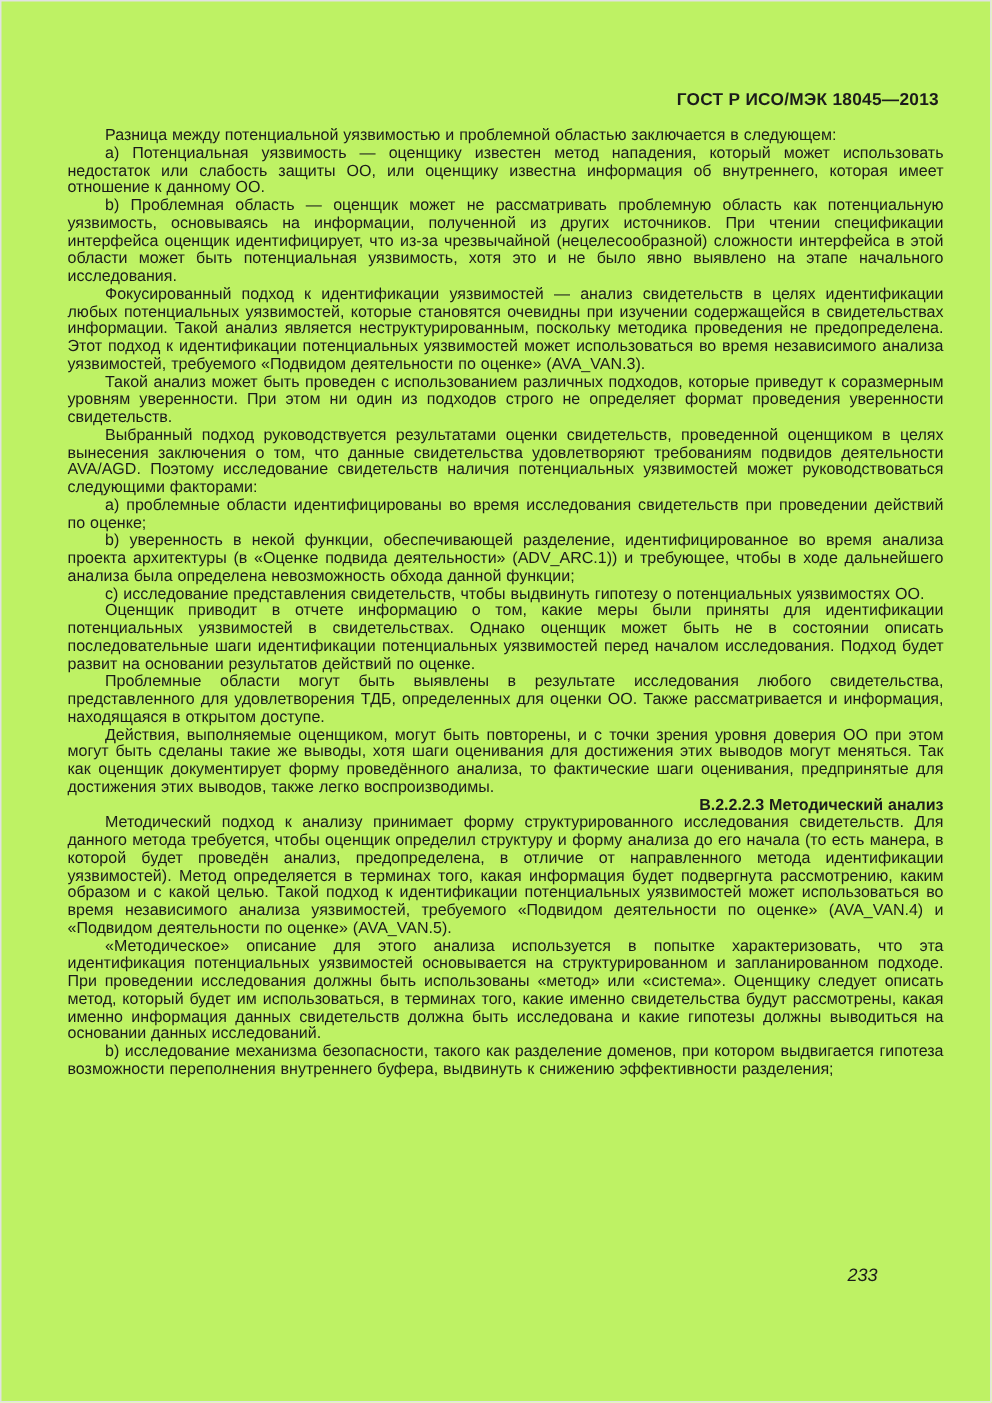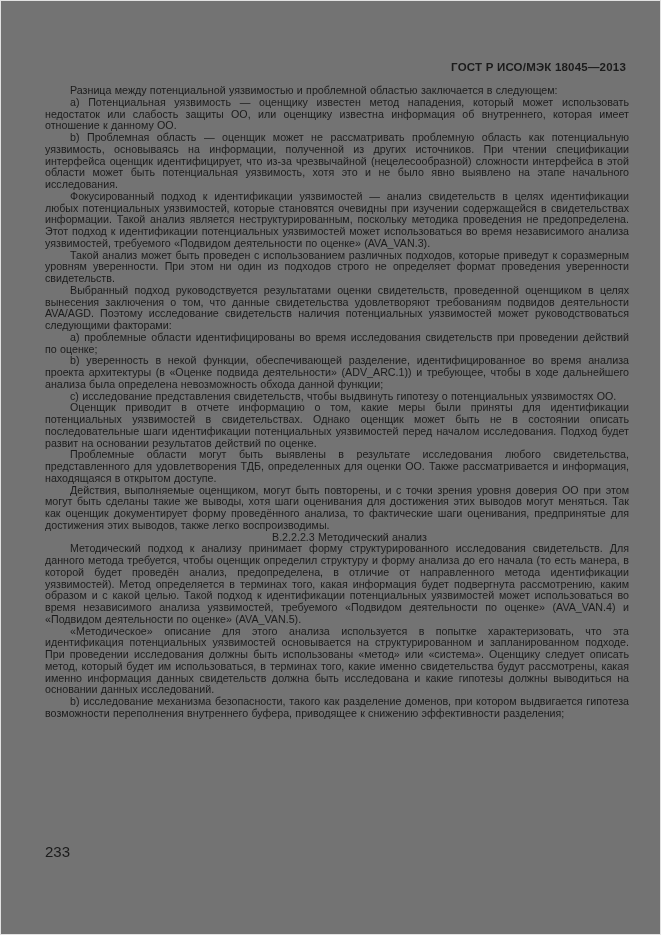--- a/index.html
+++ b/index.html
@@ -5,21 +5,21 @@
   html, body {
     margin: 0;
     padding: 0;
     background: #ffffff;
   }
   .page {
     position: relative;
     width: 661px;
     height: 935px;
     box-sizing: border-box;
-    background: #737373;
+    background: #bef264;
     border: 1px solid #e2e2e2;
     font-family: "Liberation Sans", sans-serif;
     color: #1b1b1b;
     overflow: hidden;
   }
   .running-header {
     position: absolute;
     top: 60px;
     left: 44px;
     width: 581px;
@@ -38,30 +38,31 @@
   .content p.para {
     margin: 0;
     padding: 0;
     text-indent: 25px;
     text-align: justify;
     font-size: 10.7px;
     line-height: 11.75px;
     word-spacing: 0.3px;
   }
   .content p.para.heading {
-    font-weight: normal;
-    text-align: center;
+    font-weight: bold;
+    text-align: right;
   }
   .page-number {
     position: absolute;
     top: 842px;
     left: 44px;
     width: 540px;
-    text-align: left;
-    font-size: 15px;
+    text-align: right;
+    font-size: 12px;
+    font-style: italic;
   }
 </style>
 </head>
 <body>
 
 <div class="page">
   <div class="running-header">ГОСТ Р ИСО/МЭК 18045—2013</div>
 
   <div class="content">
       <p class="para">Разница между потенциальной уязвимостью и проблемной областью заключается в следующем:</p>
@@ -72,17 +73,17 @@
       <p class="para">Выбранный подход руководствуется результатами оценки свидетельств, проведенной оценщиком в целях вынесения заключения о том, что данные свидетельства удовлетворяют требованиям подвидов деятельности AVA/AGD. Поэтому исследование свидетельств наличия потенциальных уязвимостей может руководствоваться следующими факторами:</p>
       <p class="para">а) проблемные области идентифицированы во время исследования свидетельств при проведении действий по оценке;</p>
       <p class="para">b) уверенность в некой функции, обеспечивающей разделение, идентифицированное во время анализа проекта архитектуры (в «Оценке подвида деятельности» (ADV_ARC.1)) и требующее, чтобы в ходе дальнейшего анализа была определена невозможность обхода данной функции;</p>
       <p class="para">с) исследование представления свидетельств, чтобы выдвинуть гипотезу о потенциальных уязвимостях ОО.</p>
       <p class="para">Оценщик приводит в отчете информацию о том, какие меры были приняты для идентификации потенциальных уязвимостей в свидетельствах. Однако оценщик может быть не в состоянии описать последовательные шаги идентификации потенциальных уязвимостей перед началом исследования. Подход будет развит на основании результатов действий по оценке.</p>
       <p class="para">Проблемные области могут быть выявлены в результате исследования любого свидетельства, представленного для удовлетворения ТДБ, определенных для оценки ОО. Также рассматривается и информация, находящаяся в открытом доступе.</p>
       <p class="para">Действия, выполняемые оценщиком, могут быть повторены, и с точки зрения уровня доверия ОО при этом могут быть сделаны такие же выводы, хотя шаги оценивания для достижения этих выводов могут меняться. Так как оценщик документирует форму проведённого анализа, то фактические шаги оценивания, предпринятые для достижения этих выводов, также легко воспроизводимы.</p>
       <p class="para heading">В.2.2.2.3 Методический анализ</p>
       <p class="para">Методический подход к анализу принимает форму структурированного исследования свидетельств. Для данного метода требуется, чтобы оценщик определил структуру и форму анализа до его начала (то есть манера, в которой будет проведён анализ, предопределена, в отличие от направленного метода идентификации уязвимостей). Метод определяется в терминах того, какая информация будет подвергнута рассмотрению, каким образом и с какой целью. Такой подход к идентификации потенциальных уязвимостей может использоваться во время независимого анализа уязвимостей, требуемого «Подвидом деятельности по оценке» (AVA_VAN.4) и «Подвидом деятельности по оценке» (AVA_VAN.5).</p>
       <p class="para">«Методическое» описание для этого анализа используется в попытке характеризовать, что эта идентификация потенциальных уязвимостей основывается на структурированном и запланированном подходе. При проведении исследования должны быть использованы «метод» или «система». Оценщику следует описать метод, который будет им использоваться, в терминах того, какие именно свидетельства будут рассмотрены, какая именно информация данных свидетельств должна быть исследована и какие гипотезы должны выводиться на основании данных исследований.</p>
-      <p class="para">b) исследование механизма безопасности, такого как разделение доменов, при котором выдвигается гипотеза возможности переполнения внутреннего буфера, приводящее к снижению эффективности разделения;</p>
+      <p class="para">b) исследование механизма безопасности, такого как разделение доменов, при котором выдвигается гипотеза возможности переполнения внутреннего буфера, выдвинуть к снижению эффективности разделения;</p>
     </div>
 
   <div class="page-number">233</div>
 </div>
 
 </body></html>

